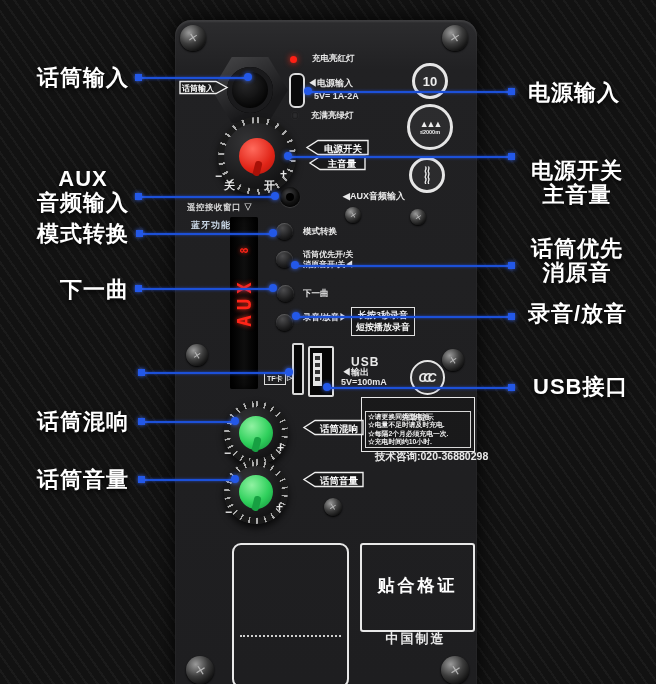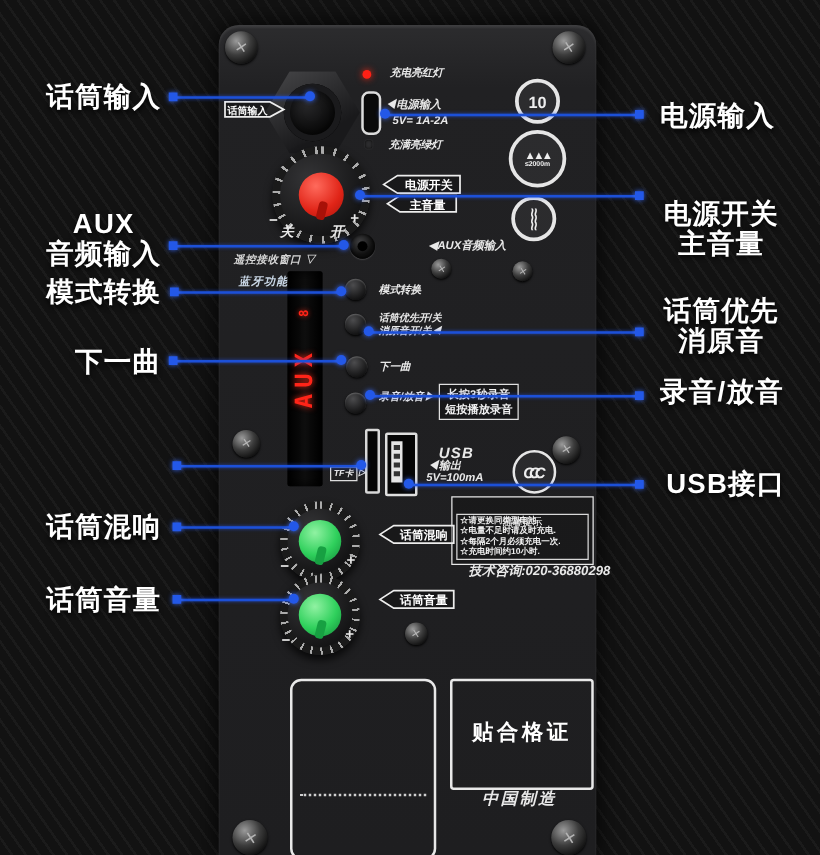--- a/index.html
+++ b/index.html
@@ -14,21 +14,21 @@
     background:radial-gradient(circle at 35% 30%,#9a9a9a,#3c3c3c 45%,#0b0b0b 82%);
     display:flex;align-items:center;justify-content:center;color:#b5b5b5;
     box-shadow:0 1px 2px #000;}
   .screw i{font-style:normal;transform:rotate(12deg);}
   .cl{position:absolute;height:2px;background:#1c50d8;box-shadow:0 0 3px rgba(40,90,255,.7);}
   .sq{position:absolute;width:7px;height:7px;background:#2358e8;box-shadow:0 0 4px rgba(60,110,255,.9);}
   .dot{position:absolute;width:8px;height:8px;border-radius:50%;background:#2358e8;box-shadow:0 0 4px rgba(60,110,255,.9);}
   .lbl{position:absolute;color:#fff;font-weight:bold;font-size:22px;line-height:1.1;
     text-shadow:0 2px 4px rgba(0,0,0,.9);letter-spacing:1px;white-space:nowrap;}
   .lbl.c{text-align:center;}
-  .pt{position:absolute;color:#e9e9e9;font-weight:bold;white-space:nowrap;font-style:italic;}
+  .pt{position:absolute;color:#e9e9e9;font-weight:bold;white-space:nowrap;}
   .hintbox{position:absolute;border:1px solid #e0e0e0;color:#f2f2f2;font-weight:bold;
     font-size:9px;line-height:1.3;padding:2px 4px;text-align:center;white-space:nowrap;
     background:rgba(8,8,8,.3);}
   .ring{position:absolute;border-radius:50%;
     background:repeating-conic-gradient(#ababab 0deg 3.2deg,#1a1a1a 3.2deg 16deg);
     box-shadow:0 4px 7px rgba(0,0,0,.75);}
   .ring::after{content:"";position:absolute;inset:6px;border-radius:50%;
     background:radial-gradient(circle at 35% 30%,#343436,#141415 75%);}
   .cap{position:absolute;border-radius:50%;z-index:2;}
   .cap .ptr{position:absolute;left:50%;bottom:-2px;width:7px;height:15px;margin-left:-3px;

